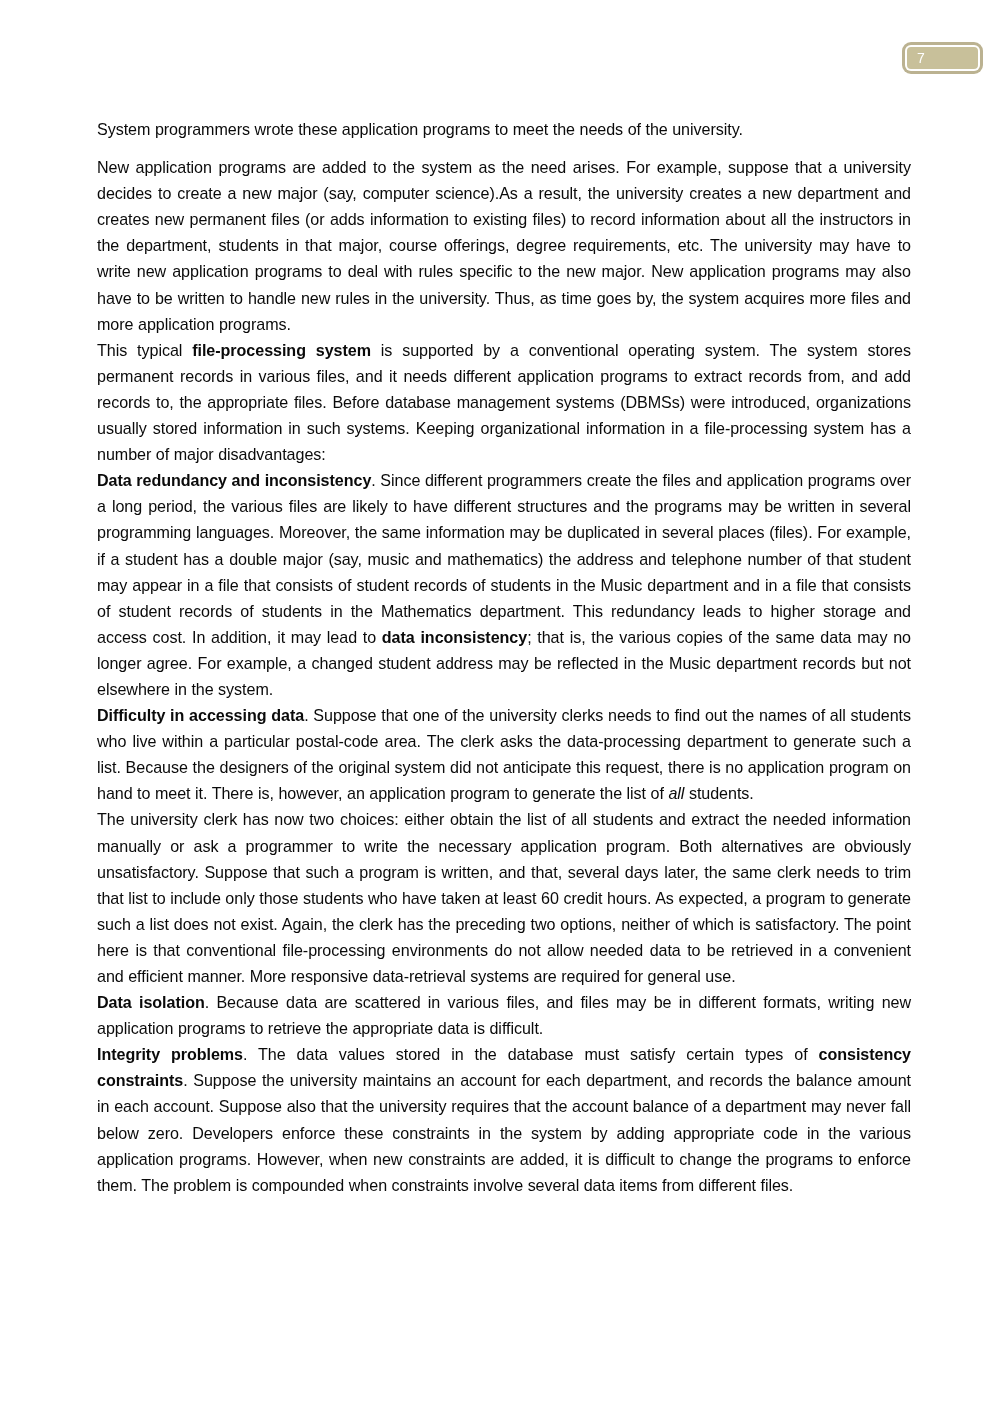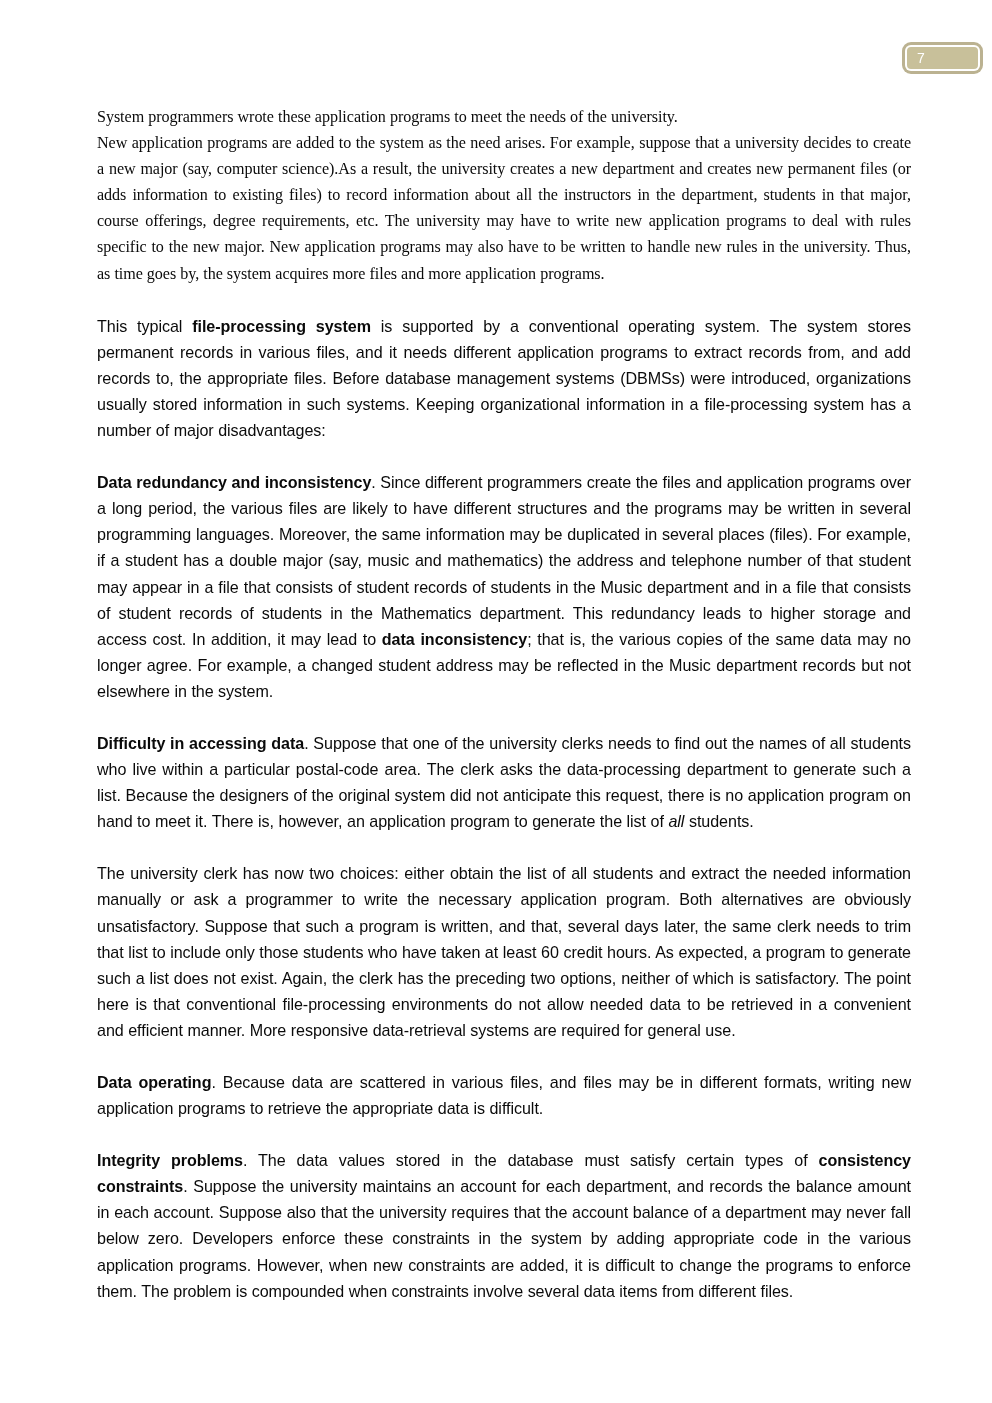--- a/index.html
+++ b/index.html
@@ -49,22 +49,22 @@
   .para {
     margin: 0 0 0 0;
     text-align: justify;
     text-justify: inter-word;
     font-size: 16.1px;
     line-height: 26.1px;
     letter-spacing: -0.05px;
     word-spacing: 0.1px;
     hyphens: none;
   }
-  .para.gap { margin-top: 26px; }
-  .para.tight { margin-top: 0; font-family: Liberation Serif, serif; }
+  .para.gap { }
+  .para.tight { margin-top: 12px; }
 
   
   .para { text-align-last: left; }
 
   b, strong { font-weight: bold; }
   i, em { }
 </style>
 </head>
 <body>
 
@@ -72,15 +72,15 @@
   <span class="num">7</span>
 </div>
 
 <div class="doc" id="doc-root">
     <div class="para tight"><span>System programmers wrote these application programs to meet the needs of the university.</span></div>
     <div class="para tight"><span>New application programs are added to the system as the need arises. For example, suppose that a university decides to create a new major (say, computer science).As a result, the university creates a new department and creates new permanent files (or adds information to existing files) to record information about all the instructors in the department, students in that major, course offerings, degree requirements, etc. The university may have to write new application programs to deal with rules specific to the new major. New application programs may also have to be written to handle new rules in the university. Thus, as time goes by, the system acquires more files and more application programs.</span></div>
     <div class="para gap"><span>This typical </span><b>file-processing system</b><span> is supported by a conventional operating system. The system stores permanent records in various files, and it needs different application programs to extract records from, and add records to, the appropriate files. Before database management systems (DBMSs) were introduced, organizations usually stored information in such systems. Keeping organizational information in a file-processing system has a number of major disadvantages:</span></div>
     <div class="para gap"><b>Data redundancy and inconsistency</b><span>. Since different programmers create the files and application programs over a long period, the various files are likely to have different structures and the programs may be written in several programming languages. Moreover, the same information may be duplicated in several places (files). For example, if a student has a double major (say, music and mathematics) the address and telephone number of that student may appear in a file that consists of student records of students in the Music department and in a file that consists of student records of students in the Mathematics department. This redundancy leads to higher storage and access cost. In addition, it may lead to </span><b>data inconsistency</b><span>; that is, the various copies of the same data may no longer agree. For example, a changed student address may be reflected in the Music department records but not elsewhere in the system.</span></div>
     <div class="para gap"><b>Difficulty in accessing data</b><span>. Suppose that one of the university clerks needs to find out the names of all students who live within a particular postal-code area. The clerk asks the data-processing department to generate such a list. Because the designers of the original system did not anticipate this request, there is no application program on hand to meet it. There is, however, an application program to generate the list of </span><i>all</i><span> students.</span></div>
     <div class="para gap"><span>The university clerk has now two choices: either obtain the list of all students and extract the needed information manually or ask a programmer to write the necessary application program. Both alternatives are obviously unsatisfactory. Suppose that such a program is written, and that, several days later, the same clerk needs to trim that list to include only those students who have taken at least 60 credit hours. As expected, a program to generate such a list does not exist. Again, the clerk has the preceding two options, neither of which is satisfactory. The point here is that conventional file-processing environments do not allow needed data to be retrieved in a convenient and efficient manner. More responsive data-retrieval systems are required for general use.</span></div>
-    <div class="para gap"><b>Data operating</b><span>. Because data are scattered in various files, and files may be in different formats, writing new application programs to retrieve the appropriate data is difficult.</span></div>
+    <div class="para gap"><b>Data isolation</b><span>. Because data are scattered in various files, and files may be in different formats, writing new application programs to retrieve the appropriate data is difficult.</span></div>
     <div class="para gap"><b>Integrity problems</b><span>. The data values stored in the database must satisfy certain types of </span><b>consistency constraints</b><span>. Suppose the university maintains an account for each department, and records the balance amount in each account. Suppose also that the university requires that the account balance of a department may never fall below zero. Developers enforce these constraints in the system by adding appropriate code in the various application programs. However, when new constraints are added, it is difficult to change the programs to enforce them. The problem is compounded when constraints involve several data items from different files.</span></div>
   </div>
 
 </body></html>

